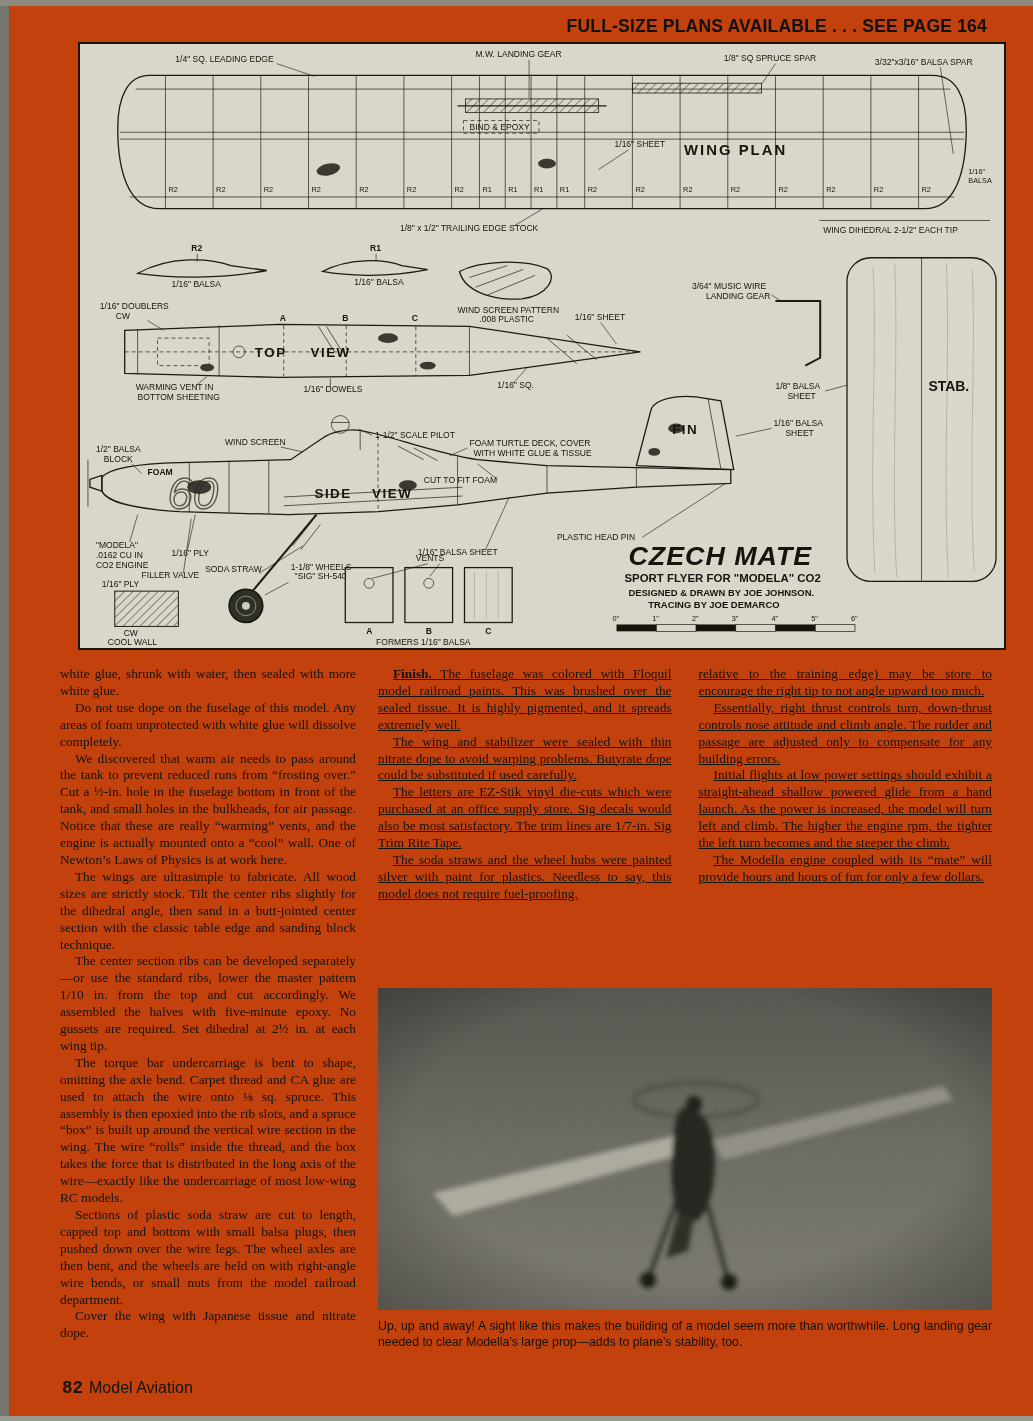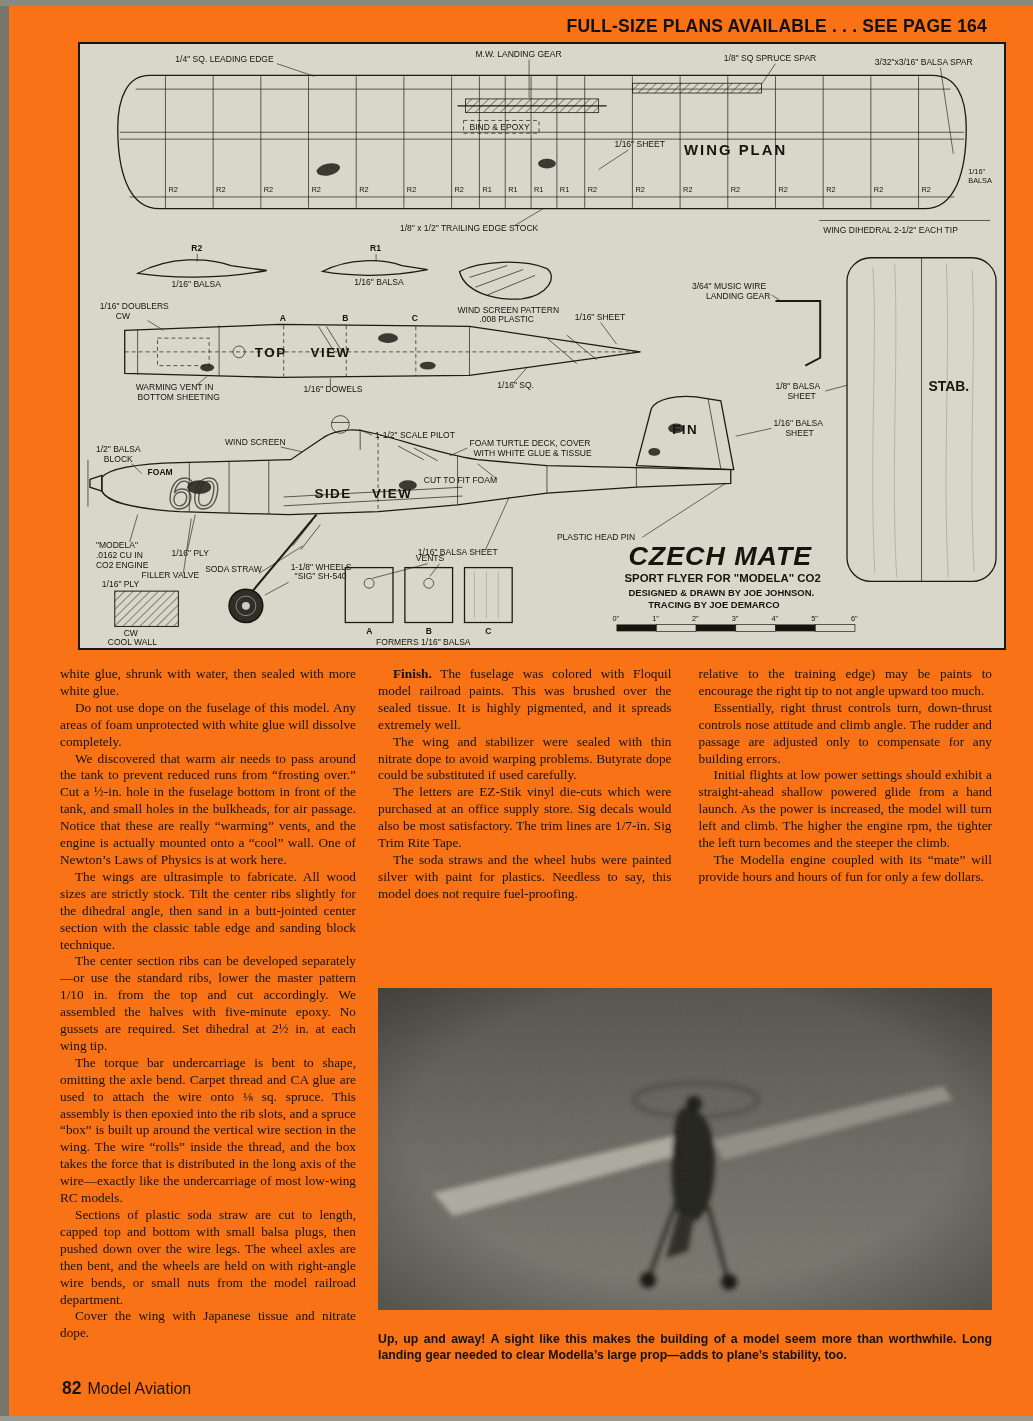--- a/index.html
+++ b/index.html
@@ -1,16 +1,16 @@
 <!DOCTYPE html>
 <html><head>
 <meta charset="utf-8">
 <style>
   html,body{margin:0;padding:0;background:#6e6d66;}
-  .page{position:relative;width:1033px;height:1421px;background:#f97316;overflow:hidden;
+  .page{position:relative;width:1033px;height:1421px;background:#c2410c;overflow:hidden;
         font-family:"Liberation Serif",serif;color:#14130e;}
   .edge-left{position:absolute;left:0;top:0;width:9px;height:100%;background:#76756c;}
   .edge-top{position:absolute;left:0;top:0;width:100%;height:6px;background:#8b8a80;}
   .edge-bottom{position:absolute;left:0;bottom:0;width:100%;height:5px;background:#9b9a90;}
 
   .banner{position:absolute;top:16px;right:46px;font-family:"Liberation Sans",sans-serif;
           font-weight:bold;font-size:17.5px;letter-spacing:.2px;color:#111;}
 
   .plan-box{position:absolute;left:78px;top:42px;width:928px;height:608px;
             border:2.5px solid #17160f;background:#d9d7ca;box-sizing:border-box;}
@@ -32,36 +32,36 @@
   .stabt{font-size:14px;font-weight:bold;}
   .titl{font-size:27px;font-weight:bold;font-style:italic;letter-spacing:1px;}
   .subt{font-size:11.5px;font-weight:bold;}
   .cred{font-size:9.5px;font-weight:bold;}
   .noseart{font-size:46px;font-style:italic;fill:none;stroke:#2c2b22;stroke-width:1.4;opacity:.75;}
 
   .article{position:absolute;left:60px;top:666px;width:932px;display:flex;gap:22px;
            font-size:13.3px;line-height:16.9px;text-align:justify;}
   .col1{width:296px;}
   .rightwrap{width:614px;}
-  .cols23{display:flex;gap:27px;min-height:320px;}
+  .cols23{display:flex;gap:27px;min-height:320px;text-decoration:underline;}
   .col2,.col3{width:297px;}
   .article p{margin:0;}
   .ind{text-indent:15px;}
   .sect{margin-top:8px;}
   .lead{font-weight:bold;}
   .itl{}
 
   .photo{width:614px;height:322px;margin-top:2px;background:#55544e;}
   .photo svg{width:100%;height:100%;display:block;}
-  .caption{margin-top:21px;font-family:"Liberation Sans",sans-serif;font-weight:bold;
+  .caption{margin-top:8px;font-family:"Liberation Sans",sans-serif;font-weight:normal;
            font-size:12.3px;line-height:16px;text-align:justify;color:#13120c;}
 
   .footer{position:absolute;left:62px;top:1378px;font-family:"Liberation Sans",sans-serif;
           font-size:16px;color:#15140e;}
-  .footer .num{font-weight:bold;font-size:17.5px;margin-right:6px;}
+  .footer .num{font-weight:bold;font-size:17.5px;margin-right:6px;font-family:Liberation Mono, monospace;}
 </style>
 </head>
 <body>
 
 <div class="page">
   <div class="edge-left"></div>
   <div class="edge-top"></div>
   <div class="edge-bottom"></div>
 
   <div class="banner">FULL-SIZE PLANS AVAILABLE . . . SEE PAGE 164</div>
@@ -351,21 +351,21 @@
 
     <div class="rightwrap">
       <div class="cols23">
         <div class="col2">
           <p class="ind"><span class="lead">Finish.</span><span> The fuselage was colored with Floquil model railroad paints. This was brushed over the sealed tissue. It is highly pigmented, and it spreads extremely well.</span></p>
           <p class="ind">The wing and stabilizer were sealed with thin nitrate dope to avoid warping problems. Butyrate dope could be substituted if used carefully.</p>
           <p class="ind">The letters are EZ-Stik vinyl die-cuts which were purchased at an office supply store. Sig decals would also be most satisfactory. The trim lines are 1/7-in. Sig Trim Rite Tape.</p>
           <p class="ind">The soda straws and the wheel hubs were painted silver with paint for plastics. Needless to say, this model does not require fuel-proofing.</p>
         </div>
         <div class="col3">
-          <p>relative to the training edge) may be paints to encourage the right tip to not angle upward too much.</p>
+          <p>relative to the training edge) may be store to encourage the right tip to not angle upward too much.</p>
           <p class="ind">Essentially, right thrust controls turn, down-thrust controls nose attitude and climb angle. The rudder and passage are adjusted only to compensate for any building errors.</p>
           <p class="ind">Initial flights at low power settings should exhibit a straight-ahead shallow powered glide from a hand launch. As the power is increased, the model will turn left and climb. The higher the engine rpm, the tighter the left turn becomes and the steeper the climb.</p>
           <p class="ind">The Modella engine coupled with its “mate” will provide hours and hours of fun for only a few dollars.</p>
         </div>
       </div>
 
       <div class="photo">
         <svg viewBox="0 0 614 322" preserveAspectRatio="none">
           <defs>
             <linearGradient id="pg" x1="0" y1="0" x2="0" y2="1">

